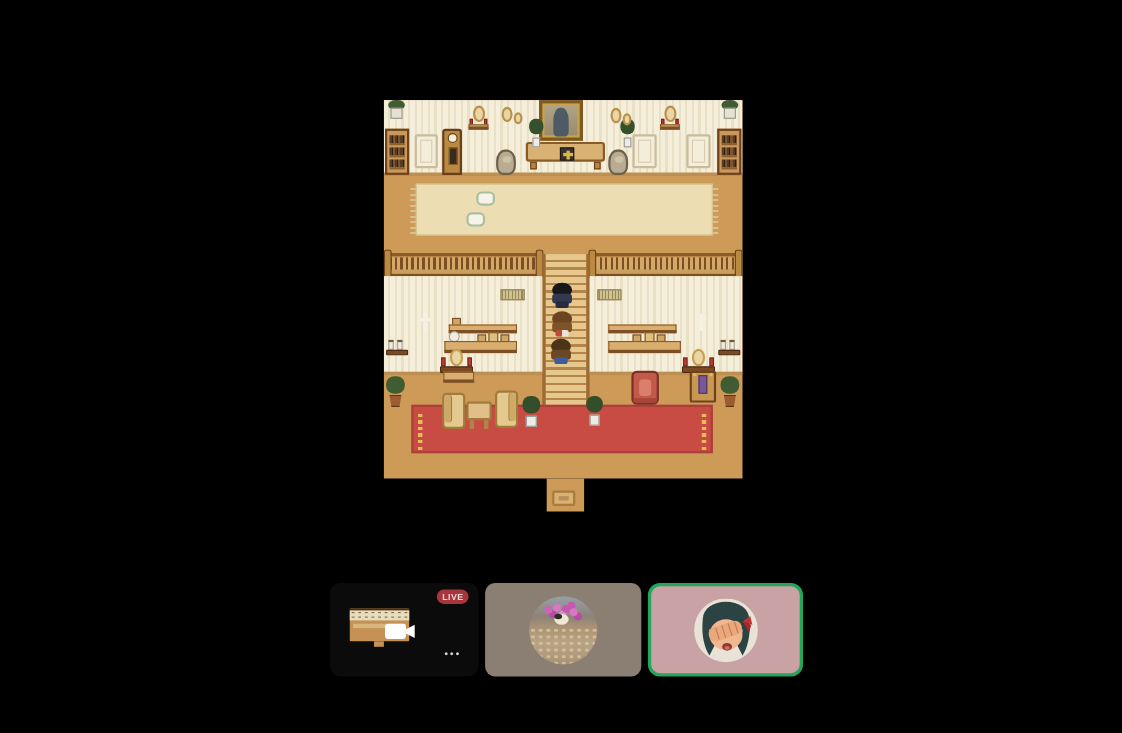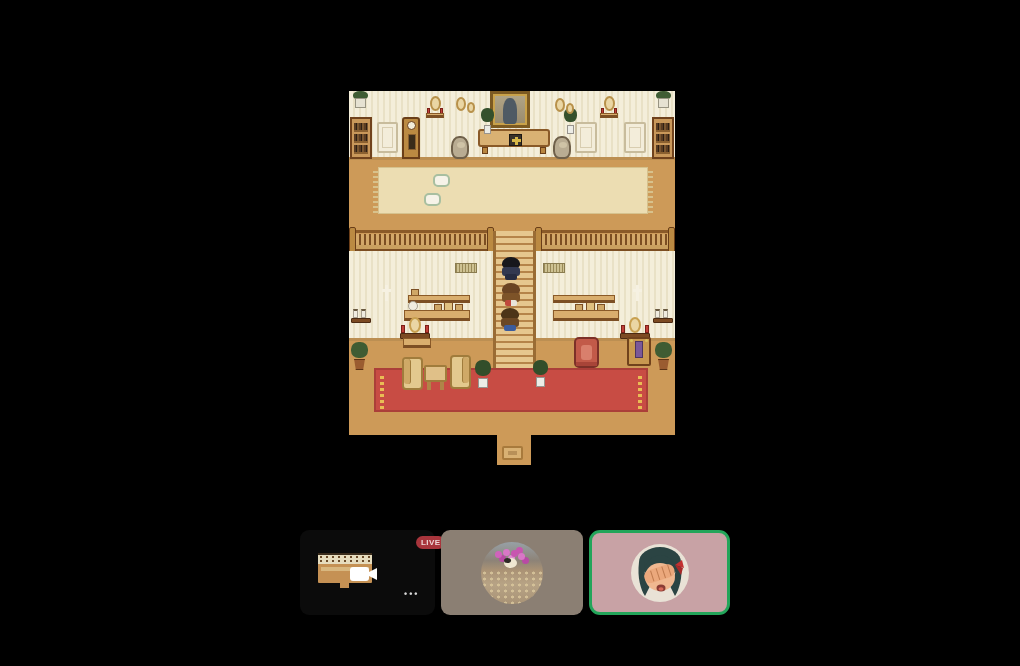--- a/index.html
+++ b/index.html
@@ -273,21 +273,21 @@
       <div class="tw"></div>
       <div class="mid"></div>
       <div class="tab"></div>
   </div>
   <div class="abs" style="left:49px;top:33px;width:30px;height:22px">
     <svg width="30" height="22" viewBox="0 0 30 22">
       <rect x="1" y="4" width="19" height="14" rx="3" fill="#ffffff"></rect>
       <path d="M20 9 L28 5 V17 L20 13 Z" fill="#ffffff"></path>
     </svg>
   </div>
-  <div class="abs live" style="left:116px;top:6px">LIVE</div>
+  <div class="abs live" style="left:97px;top:6px">LIVE</div>
   <div class="abs dots" style="left:104px;top:60px">•••</div>
 </div>
 
 <div id="tile-2" class="abs tile">
   <div class="av2">
     <div class="speck"></div>
     <div class="flowers"></div>
     <div class="face"></div>
   </div>
 </div>

